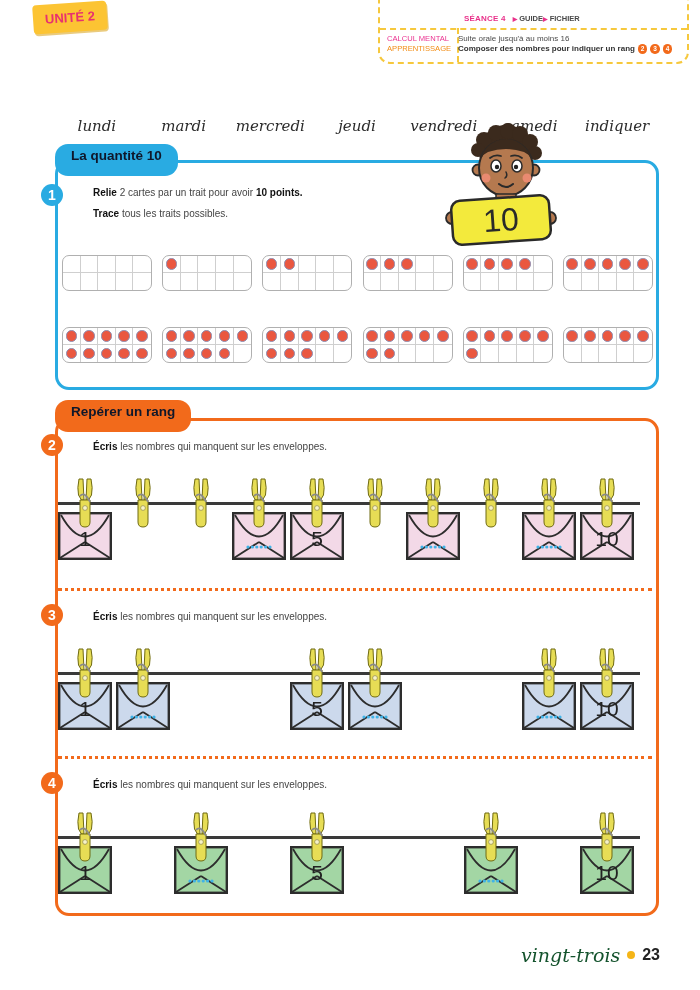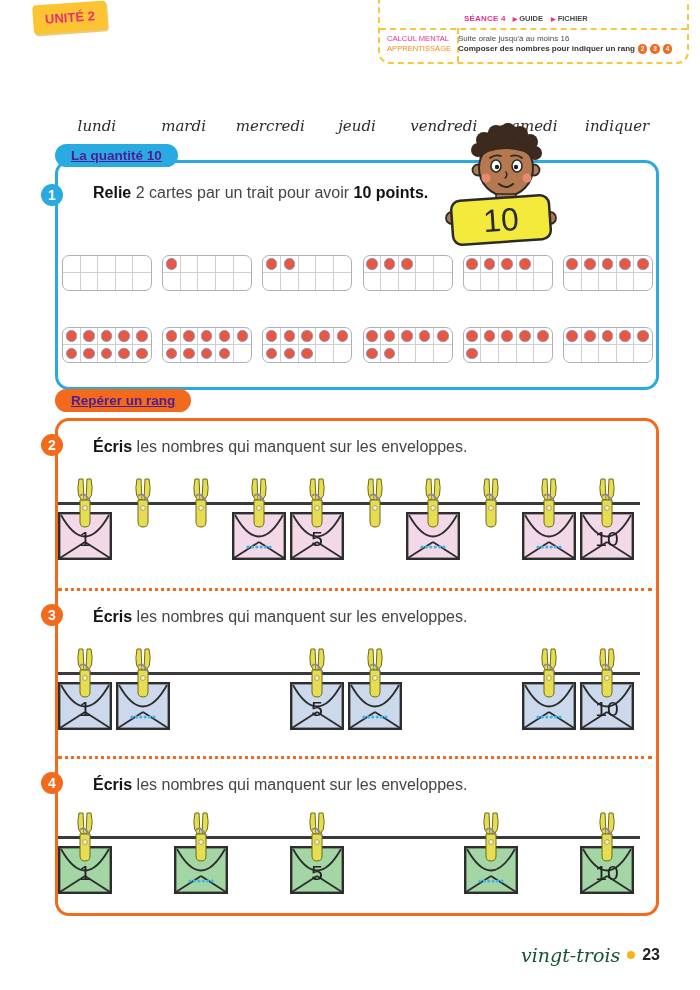--- a/index.html
+++ b/index.html
@@ -30,29 +30,29 @@
   .days-bar{left:55px;top:90px;width:604px;height:29px;display:flex;gap:3px;}
   .day{flex:1;background:#f3b59d;color:#2b2b2b;display:flex;align-items:center;justify-content:center;
     font-family:"DejaVu Serif",serif;font-style:italic;font-size:15px;margin-top:36px;}
   .day:first-child{border-radius:15px 0 0 15px;}
   .day:last-child{border-radius:0 15px 15px 0;}
 
   
   .sec-box{border-radius:14px;box-sizing:border-box;}
   .sec1{left:55px;top:160px;width:604px;height:230px;border:3px solid #29abe2;}
   .sec2{left:55px;top:418px;width:604px;height:498px;border:3px solid #f26a1b;}
-  .pill{height:23px;line-height:23px;color:#4c1d95;font-weight:bold;font-size:13.5px;padding:0 16px;border-radius:13px;z-index:6;text-decoration:underline;}
+  .pill{height:32px;line-height:23px;color:#0f172a;font-weight:bold;font-size:13.5px;padding:0 16px;border-radius:13px;z-index:6;}
   .pill.blue{left:55px;top:144px;background:#29abe2;}
-  .pill.orange{left:55px;top:389px;background:#f26a1b;}
+  .pill.orange{left:55px;top:400px;background:#f26a1b;}
 
   .exnum{width:22px;height:22px;border-radius:50%;color:#fff;font-weight:bold;font-size:14px;
     display:flex;align-items:center;justify-content:center;z-index:3;}
   .exnum.blue{background:#29abe2;}
   .exnum.orange{background:#f26a1b;}
-  .instr{font-size:16px;color:#454545;line-height:21px;z-index:2;}
+  .instr{font-size:10px;color:#454545;line-height:21px;z-index:2;}
   .instr b{color:#121212;}
 
   
   .tf-row{left:62px;width:591px;display:flex;justify-content:space-between;}
   .tf-card{width:90px;height:36px;border:1.5px solid #b0b0b0;border-radius:7px;box-sizing:border-box;
     display:grid;grid-template-columns:repeat(5,1fr);grid-template-rows:repeat(2,1fr);overflow:hidden;background:#fff;}
   .tf-cell{display:flex;align-items:center;justify-content:center;box-sizing:border-box;}
   .tf-cell.br{border-right:1px solid #cfcfcf;}
   .tf-cell.bb{border-bottom:1px solid #cfcfcf;}
   .tf-dot{width:9.5px;height:9.5px;border-radius:50%;background:#ea5740;border:1.5px solid #8e8cb0;box-sizing:content-box;}
@@ -71,21 +71,21 @@
   .footer-num{font-weight:bold;font-size:16px;color:#222;}
 </style>
 </head>
 <body>
 
 <div class="abs unit-badge">UNITÉ 2</div>
 
 <div class="abs hbox">
   <div class="seance-row">
     <span class="seance-label">SÉANCE 4</span>
-    <span style="display:flex;gap:8px;">
+    <span style="display:flex;">
         <span class="seance-link">
           <span class="tri">▶</span>
           <span>GUIDE</span>
         </span>
         <span class="seance-link">
           <span class="tri">▶</span>
           <span>FICHIER</span>
         </span>
       </span>
   </div>
@@ -118,20 +118,21 @@
     <div class="day">vendredi</div>
     <div class="day">samedi</div>
     <div class="day">indiquer</div>
   </div>
 
 <div class="abs sec-box sec1"></div>
 <div class="abs pill blue">La quantité 10</div>
 <div class="abs exnum blue" style="left:41px;top:184px;">1</div>
 <div class="abs instr" style="left:93px;top:182px;">
     <div><b>Relie</b><span> 2 cartes par un trait pour avoir </span><b>10 points.</b></div>
+    <div><b>Trace</b><span> tous les traits possibles.</span></div>
   </div>
 
 <div class="abs" style="left:444px;top:122px;z-index:5;">
   <svg width="114" height="124" viewBox="0 0 114 124">
     <g fill="#3b2a1d">
       <circle cx="62" cy="30" r="27"></circle>
       <circle cx="40" cy="18" r="8"></circle>
         <circle cx="52" cy="11" r="8"></circle>
         <circle cx="64" cy="9" r="8"></circle>
       <circle cx="76" cy="12" r="8"></circle>

